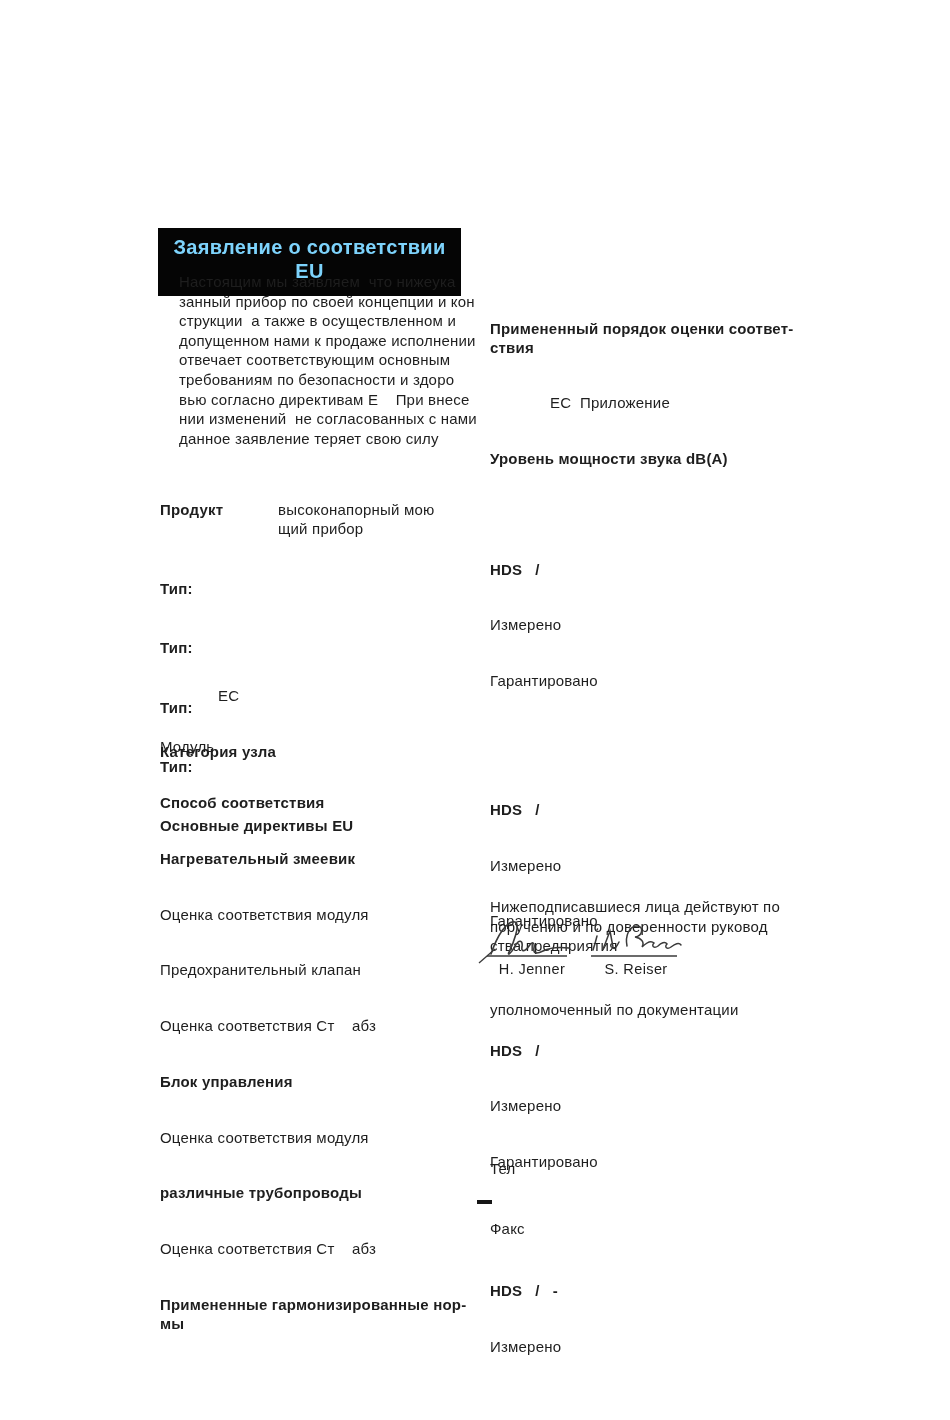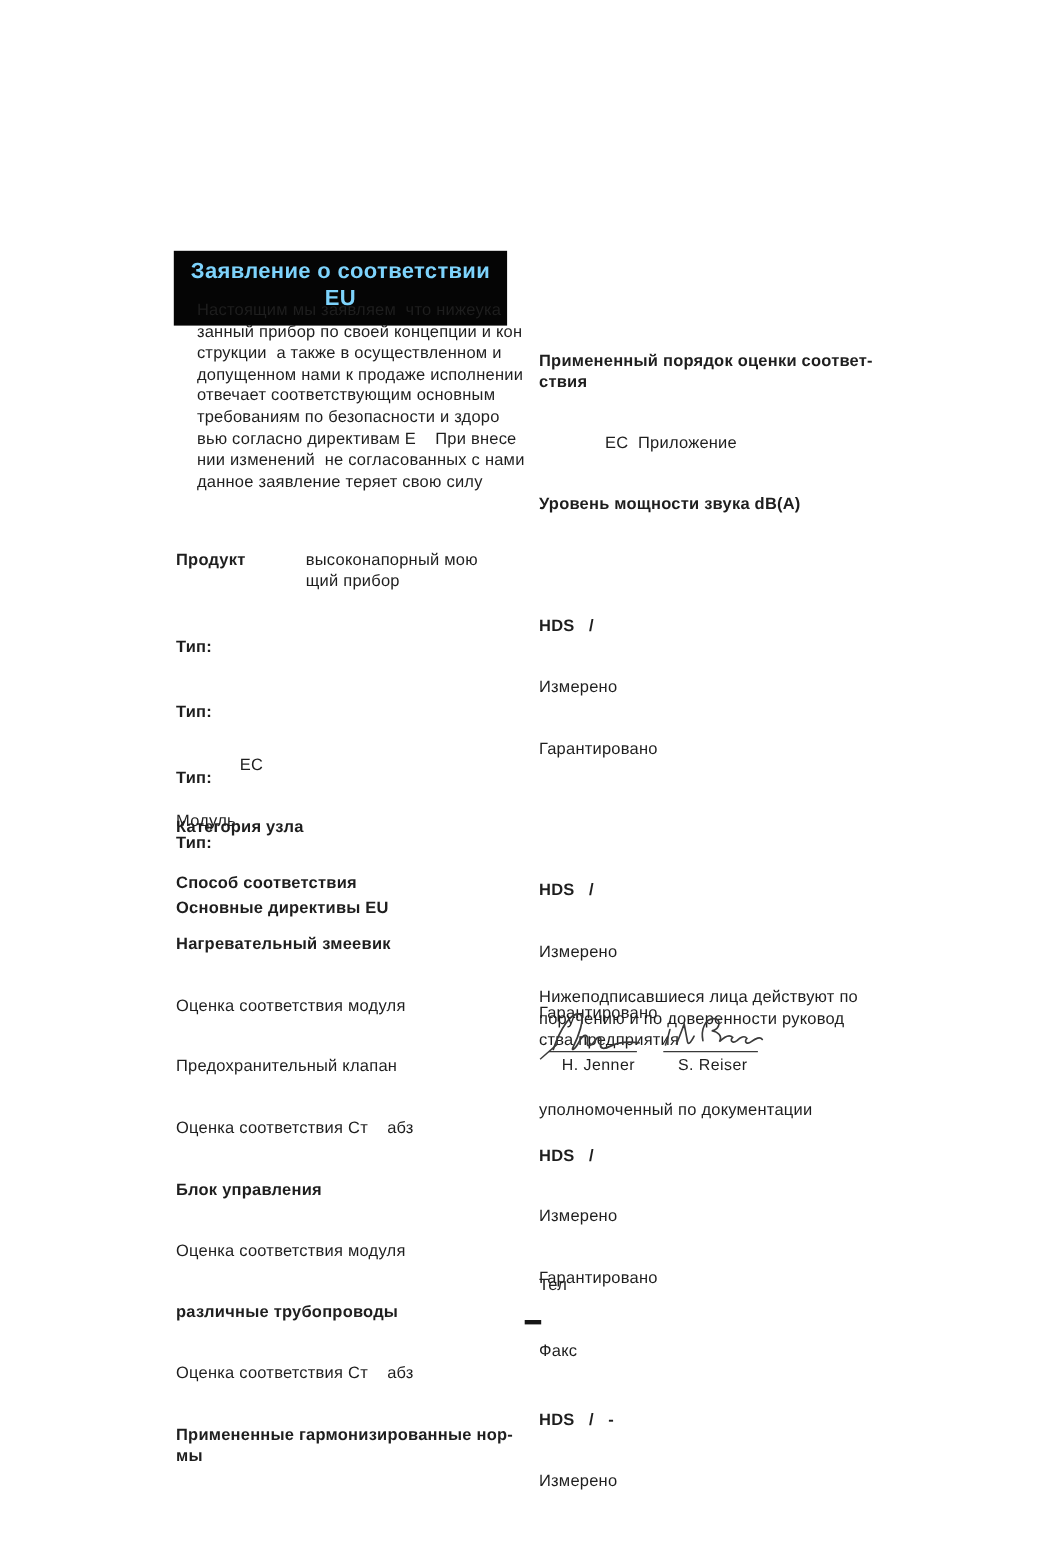--- a/index.html
+++ b/index.html
@@ -45,21 +45,21 @@
   .product-label { width: 118px; flex: 0 0 118px; }
   .cat-block { left: 160px; top: 650px; width: 312px; line-height: 18.6px; }
   .indent-ec { padding-left: 58px; }
   .method-block { left: 160px; top: 701px; width: 330px; line-height: 18.6px; }
   .rep-block { left: 160px; top: 1127px; width: 320px; line-height: 19.5px; }
 
   
   .right-top { left: 490px; top: 283px; width: 330px; line-height: 18.5px; }
   .indent-annex { padding-left: 60px; }
   .signatory { left: 490px; top: 855px; width: 320px; line-height: 19.6px; margin-top: 42px; }
-  .sig-area { left: 488px; top: 916px; width: 320px; height: 66px; text-align: right; }
+  .sig-area { left: 476px; top: 916px; width: 320px; height: 66px; text-align: right; }
   .sig {
     position: absolute; top: 0;
     display: flex; flex-direction: column; align-items: center;
   }
   .sig-jenner { left: 0; width: 112px; }
   .sig-reiser { left: 104px; width: 112px; }
   .sig svg { display: block; }
   .sig-name { font-size: 14.5px; letter-spacing: 0.4px; margin-top: -3px; }
   .doc-officer { left: 490px; top: 1001px; width: 330px; }
   .telfax { left: 490px; top: 1119px; width: 200px; line-height: 20px; font-size: 15px; }

